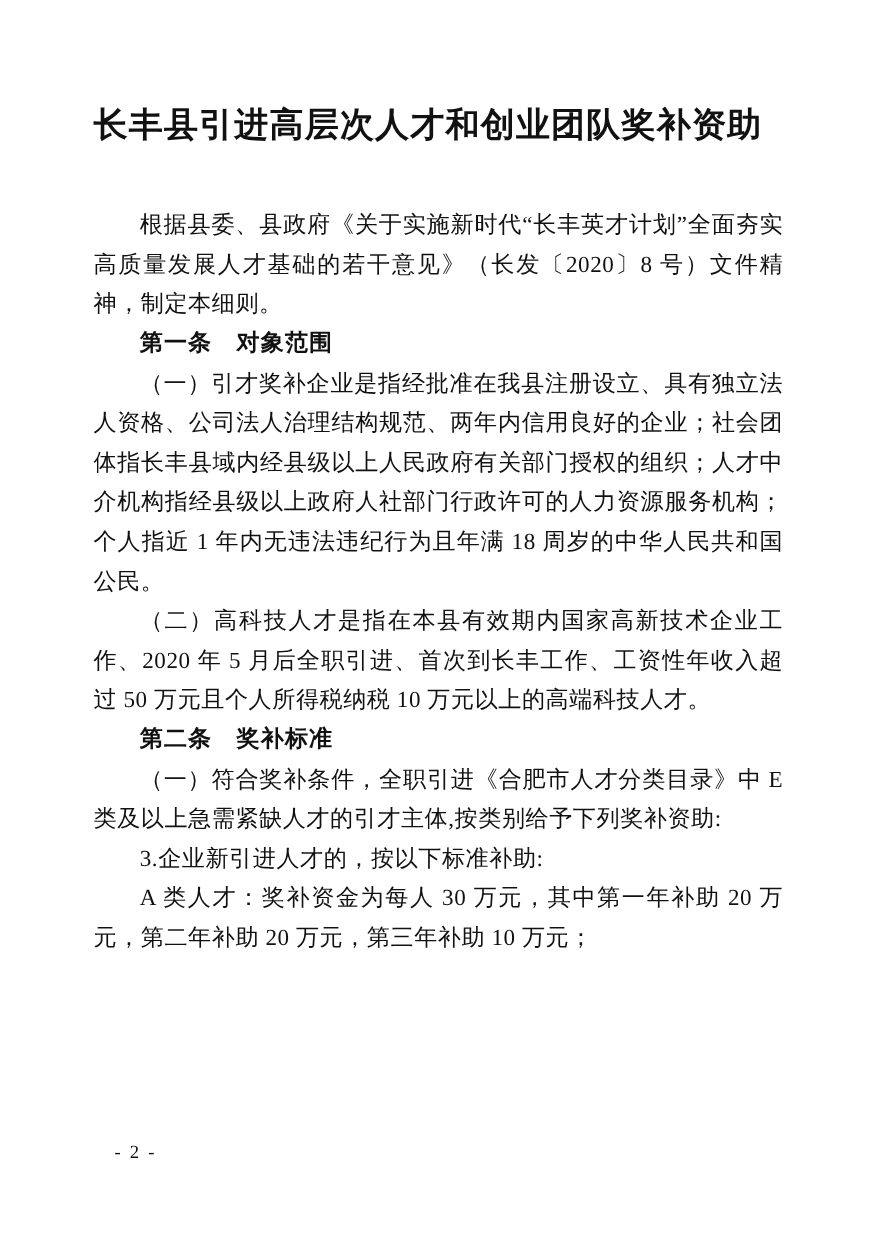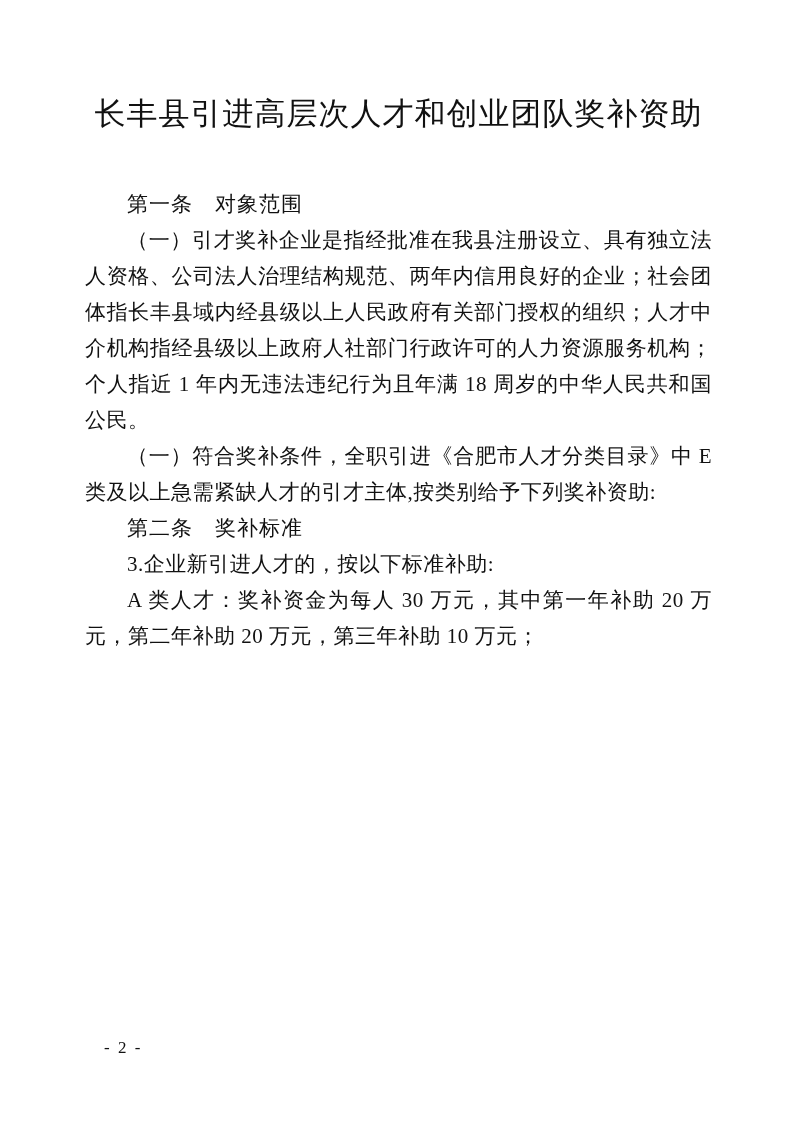--- a/index.html
+++ b/index.html
@@ -18,38 +18,37 @@
   }
   .content {
     position: absolute;
     left: 85px;
     top: 88px;
     width: 627px;
   }
   .doc-title {
     font-size: 31px;
     line-height: 52px;
-    font-weight: normal;
-    text-align: center;
+    font-weight: bold;
     letter-spacing: 1px;
   }
   .body-block {
     margin-top: 46px;
     font-size: 21px;
     line-height: 36px;
     text-align: justify;
     text-justify: inter-ideograph;
   }
   .para {
     margin: 0;
     text-indent: 2em;
     letter-spacing: 0.5px;
   }
   .heading {
-    font-weight: normal;
+    font-weight: bold;
     font-family: "Liberation Sans", "DejaVu Sans", sans-serif;
     letter-spacing: 1px;
   }
   .footer {
     position: absolute;
     left: 104px;
     top: 1038px;
     font-size: 17px;
     letter-spacing: 2px;
   }
@@ -58,23 +57,25 @@
 <body>
 
 <div class="page">
   <div class="content">
 
     <div class="doc-title">
       <div>长丰县引进高层次人才和创业团队奖补资助</div>
     </div>
 
     <div class="body-block">
+      <p class="para">根据县委、县政府《关于实施新时代“长丰英才计划”全面夯实高质量发展人才基础的若干意见》（长发〔2020〕8 号）文件精神，制定本细则。</p>
       <p class="para heading">第一条　对象范围</p>
       <p class="para">（一）引才奖补企业是指经批准在我县注册设立、具有独立法人资格、公司法人治理结构规范、两年内信用良好的企业；社会团体指长丰县域内经县级以上人民政府有关部门授权的组织；人才中介机构指经县级以上政府人社部门行政许可的人力资源服务机构；个人指近 1 年内无违法违纪行为且年满 18 周岁的中华人民共和国公民。</p>
+      <p class="para">（二）高科技人才是指在本县有效期内国家高新技术企业工作、2020 年 5 月后全职引进、首次到长丰工作、工资性年收入超过 50 万元且个人所得税纳税 10 万元以上的高端科技人才。</p>
+      <p class="para heading">第二条　奖补标准</p>
       <p class="para">（一）符合奖补条件，全职引进《合肥市人才分类目录》中 E 类及以上急需紧缺人才的引才主体,按类别给予下列奖补资助:</p>
-      <p class="para heading">第二条　奖补标准</p>
       <p class="para">3.企业新引进人才的，按以下标准补助:</p>
       <p class="para">A 类人才：奖补资金为每人 30 万元，其中第一年补助 20 万元，第二年补助 20 万元，第三年补助 10 万元；</p>
     </div>
   </div>
 
   <div class="footer">- 2 -</div>
 </div>
 
 </body></html>

